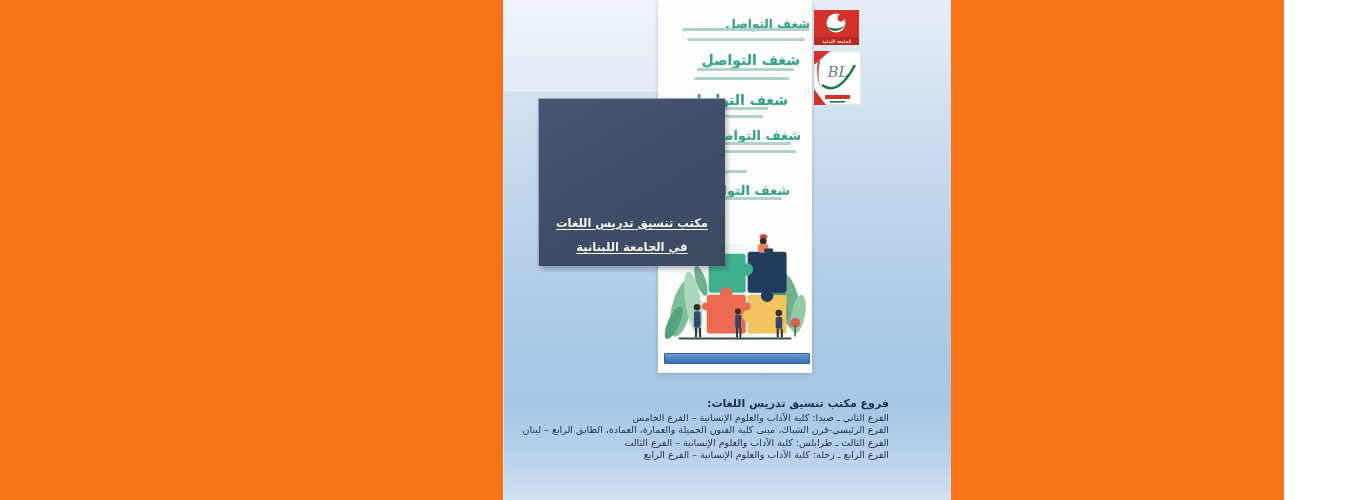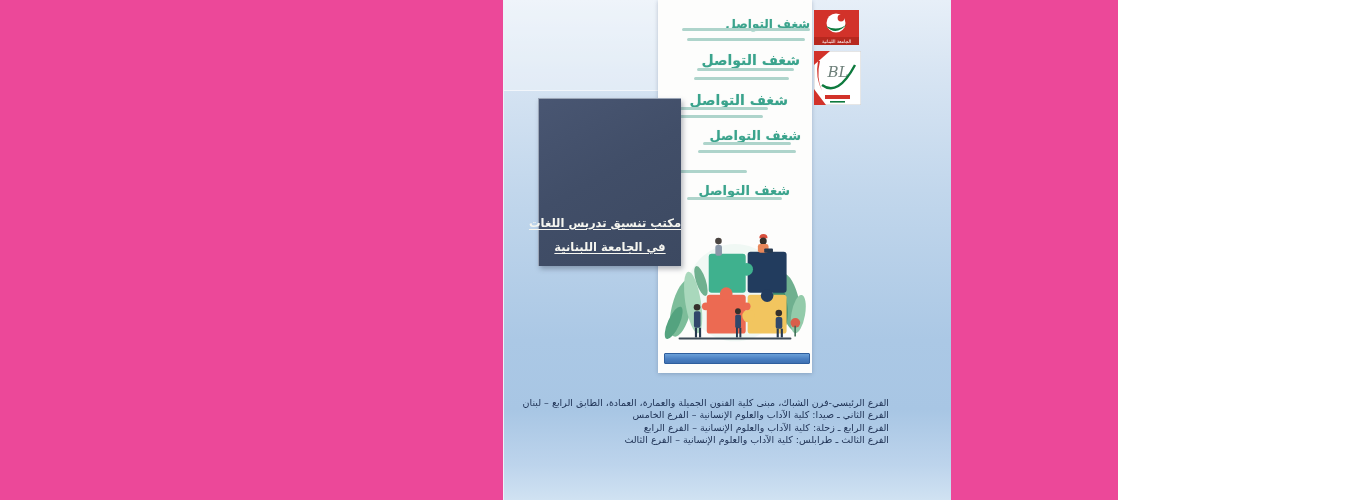--- a/index.html
+++ b/index.html
@@ -1,16 +1,16 @@
 <!DOCTYPE html>
 <html lang="ar"><head>
 <meta charset="utf-8">
 <style>
   html,body{margin:0;padding:0;background:#ffffff;font-family:"DejaVu Sans",sans-serif;}
-  .page{position:relative;width:1118px;height:500px;background:#ec4899;overflow:hidden;}
+  .page{position:relative;width:1284px;height:500px;background:#f97316;overflow:hidden;}
 
   
   .doc{position:absolute;left:503px;top:0;width:447px;height:500px;
        background:linear-gradient(180deg,#e7eff8 0%,#d8e5f3 14%,#c2d7ec 38%,#abc8e5 68%,#a8c6e4 82%,#bdd4ec 93%,#d0e2f2 100%);
        border-left:1px solid #edf2f9;}
 
   
   .top-light{position:absolute;left:0;top:0;width:154px;height:90px;
              background:rgba(255,255,255,0.32);border-bottom:1px solid rgba(255,255,255,0.55);}
 
@@ -21,21 +21,21 @@
   .pb{position:absolute;direction:rtl;}
   .pb .hdr{font-weight:bold;color:#3aa38c;white-space:nowrap;letter-spacing:0.5px;
            text-shadow:0 0 1px rgba(58,163,140,0.35);}
   .sub-line{position:absolute;height:3px;background:#aed4cb;border-radius:2px;filter:blur(0.4px);}
 
   
   .title-box{position:absolute;left:34px;top:98px;width:142px;height:167px;
              background:linear-gradient(150deg,#495672 0%,#414e68 45%,#3c4961 100%);
              border-top:1px solid #9aa5b6;border-left:1px solid #9aa5b6;
              box-shadow:2px 3px 5px rgba(40,50,70,0.35);
-             color:#f6f6f0;text-align:center;direction:rtl;}
+             color:#f6f6f0;text-align:center;direction:rtl;padding-left:44px;}
   .title-box .tl{position:absolute;width:100%;font-weight:bold;font-size:11.5px;
                  text-decoration:underline;text-underline-offset:2px;white-space:nowrap;}
   .title-box .tl1{bottom:36px;}
   .title-box .tl2{bottom:12px;margin-left:46px;}
 
   
   .logos{position:absolute;left:310px;top:10px;width:48px;}
   .logo{display:block;}
 
   
@@ -140,22 +140,23 @@
         <path d="M0,38 L12,54 L0,54 Z" fill="#d2322a"></path>
         <path d="M4,10 Q1,26 8,40 Q2,26 6,10 Z" fill="#d2322a"></path>
         <text x="24" y="26" text-anchor="middle" font-size="15" font-family="DejaVu Serif, serif" font-style="italic" fill="#6e807a">BL</text>
         <path d="M8,34 Q24,46 41,14" stroke="#0e7a3e" stroke-width="2.4" fill="none"></path>
         <rect x="11" y="44" width="25" height="4" fill="#d2322a"></rect>
         <rect x="16" y="50" width="15" height="1.6" fill="#0e7a3e"></rect>
       </svg>
     </div>
 
     <div class="branches">
+      <div class="bh">فروع مكتب تنسيق تدريس اللغات:</div>
       <div id="branch-list">
+          <div class="bi">الفرع الثاني ـ صيدا: كلية الآداب والعلوم الإنسانية – الفرع الخامس</div>
           <div class="bi">الفرع الرئيسي-فرن الشباك، مبنى كلية الفنون الجميلة والعمارة، العمادة، الطابق الرابع – لبنان</div>
-          <div class="bi">الفرع الثاني ـ صيدا: كلية الآداب والعلوم الإنسانية – الفرع الخامس</div>
+          <div class="bi">الفرع الثالث ـ طرابلس: كلية الآداب والعلوم الإنسانية – الفرع الثالث</div>
           <div class="bi">الفرع الرابع ـ زحلة: كلية الآداب والعلوم الإنسانية – الفرع الرابع</div>
-          <div class="bi">الفرع الثالث ـ طرابلس: كلية الآداب والعلوم الإنسانية – الفرع الثالث</div>
         </div>
     </div>
 
   </div>
 </div>
 
 </body></html>

